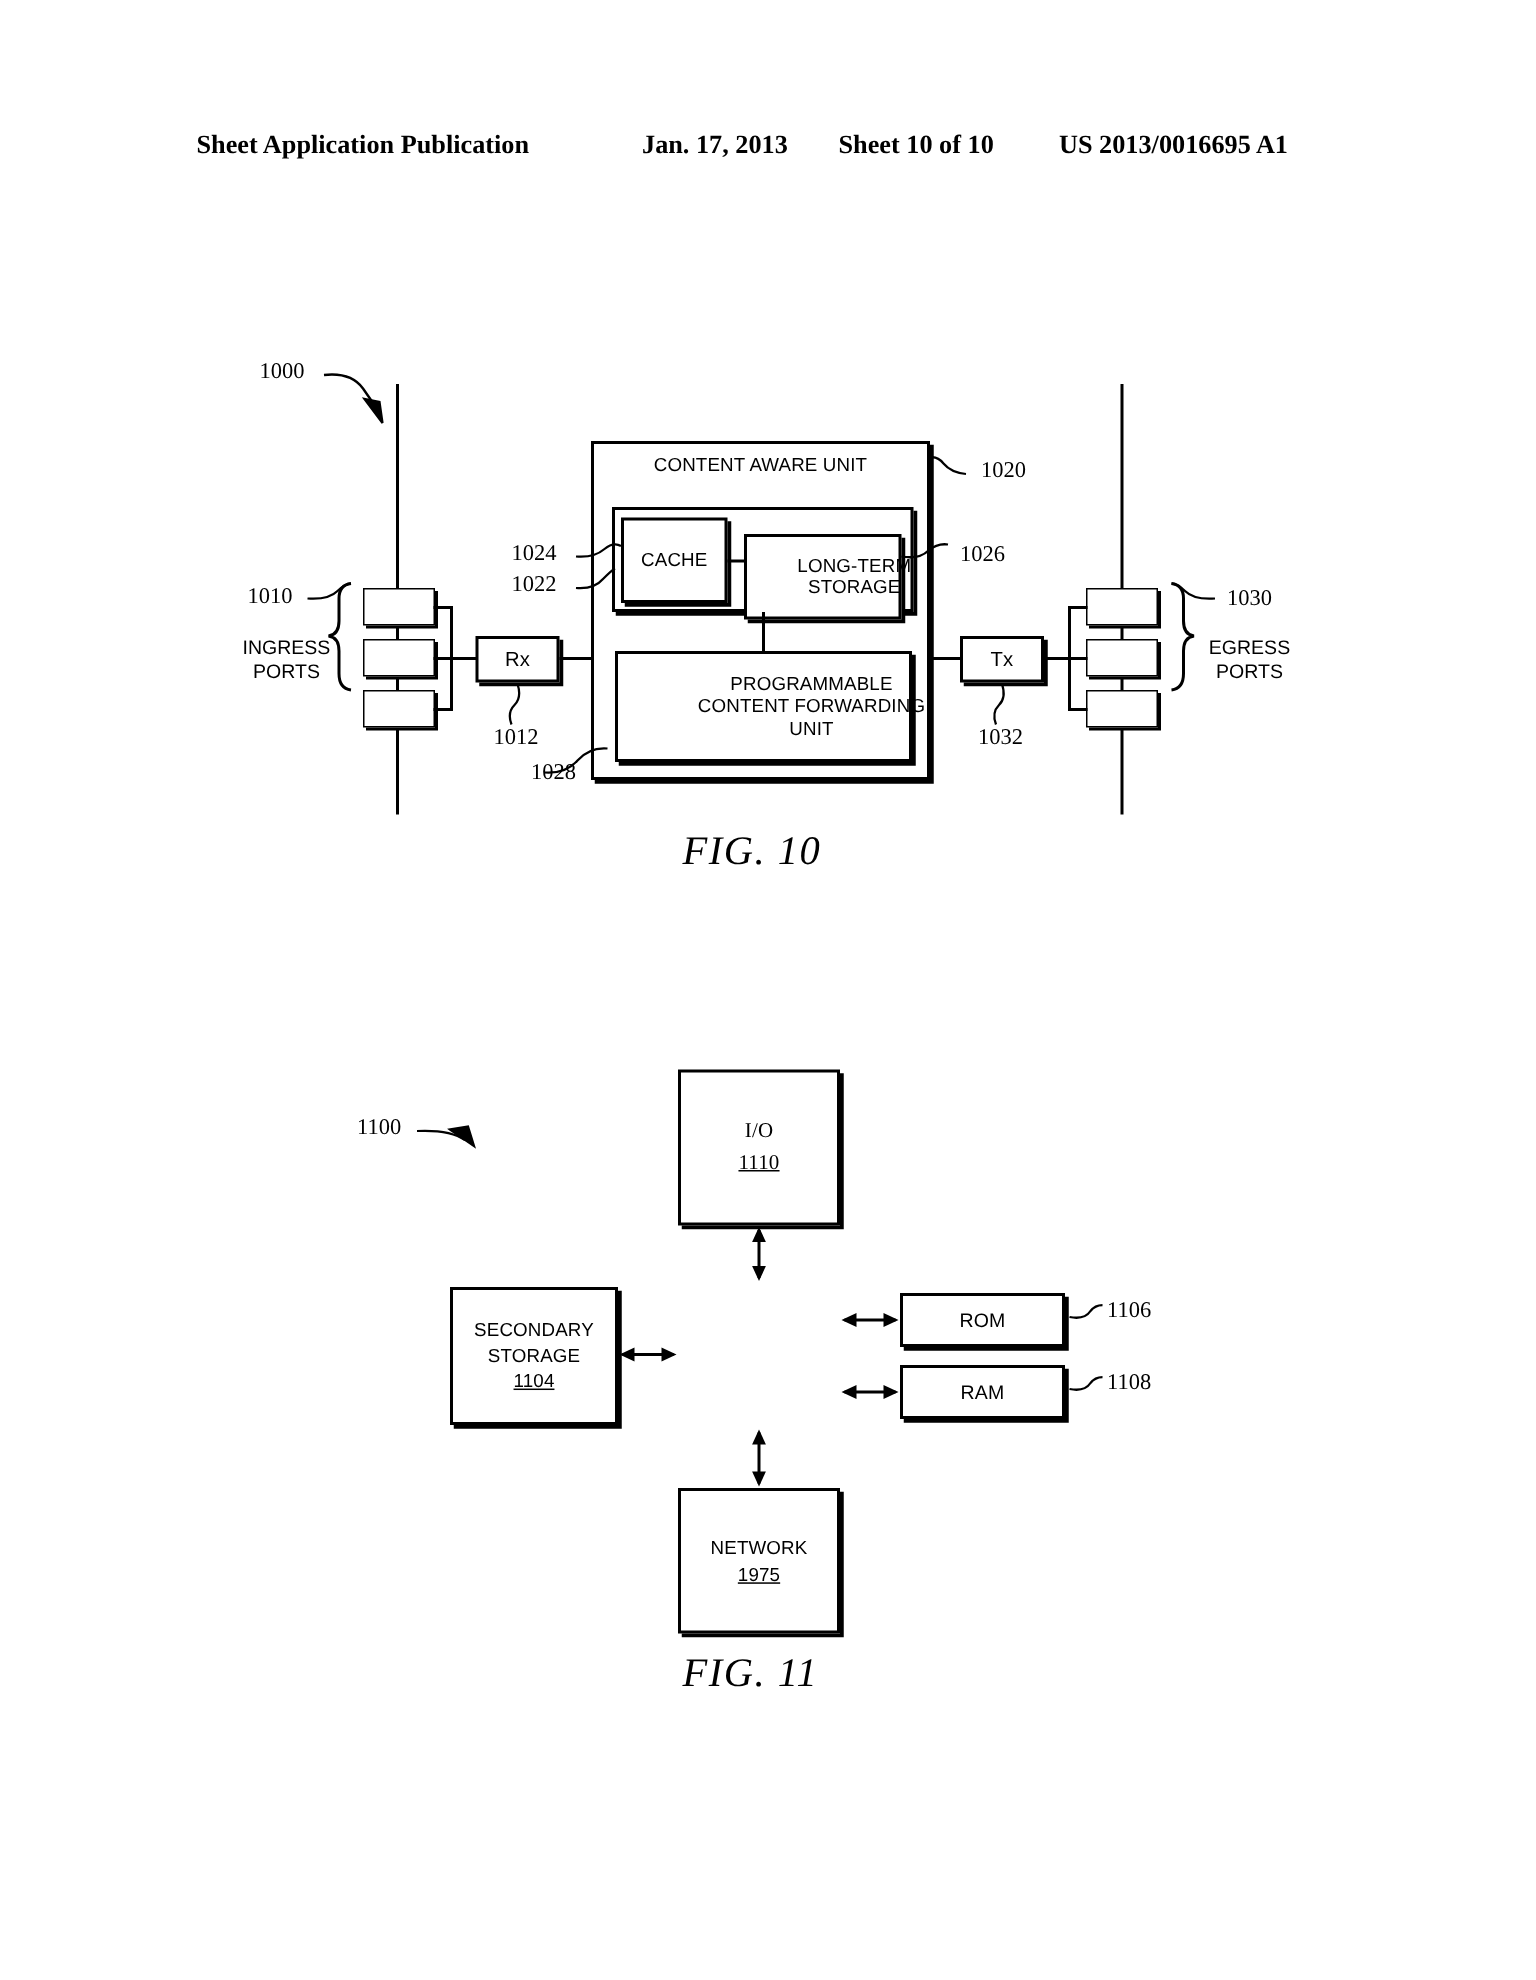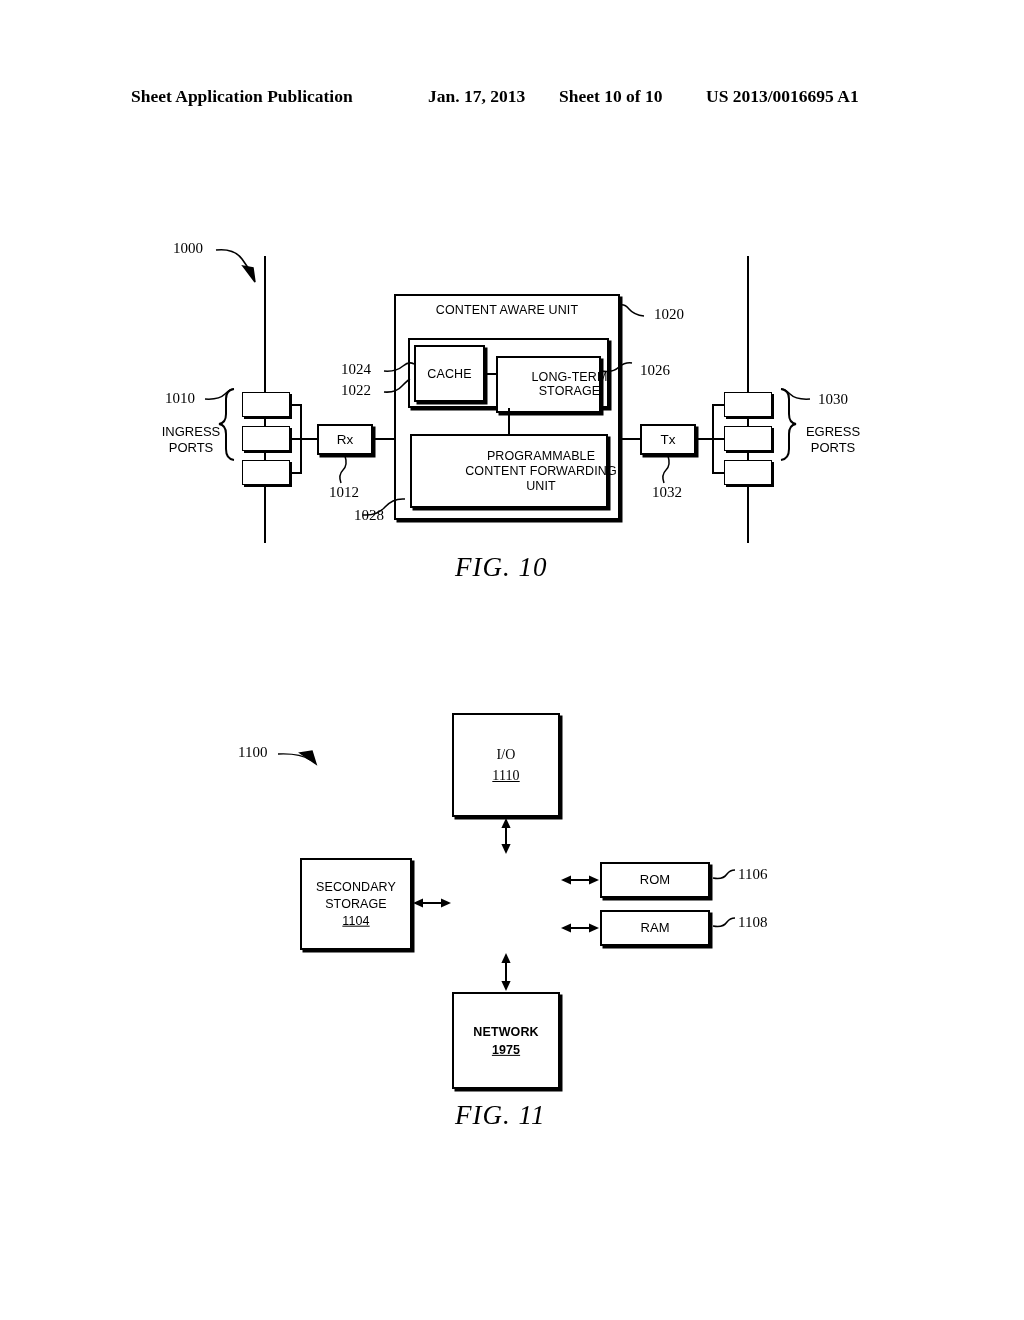--- a/index.html
+++ b/index.html
@@ -256,21 +256,21 @@
 
   <div class="box" style="left:600px; top:862px; width:110px; height:36px;">
     <div class="box-label centered" style="font-size:13px;">ROM</div>
   </div>
 
   <div class="box" style="left:600px; top:910px; width:110px; height:36px;">
     <div class="box-label centered" style="font-size:13px;">RAM</div>
   </div>
 
   <div class="box" style="left:452px; top:992px; width:108px; height:97px;">
-    <div class="box-label centered" style="font-size:12.5px; line-height:1.45;font-weight:bold;">
+    <div class="box-label centered" style="font-size:12.5px; line-height:1.45;">
       <span>NETWORK</span><br>
       <span class="underline-num">1975</span>
     </div>
   </div>
 
   <svg class="overlay" width="1024" height="1320">
     <defs>
       <marker id="arrUp" markerWidth="9" markerHeight="9" refX="4.5" refY="1.5" orient="auto">
         <path d="M 4.5 0 L 8.2 8 L 0.8 8 Z" fill="#000"></path>
       </marker>

